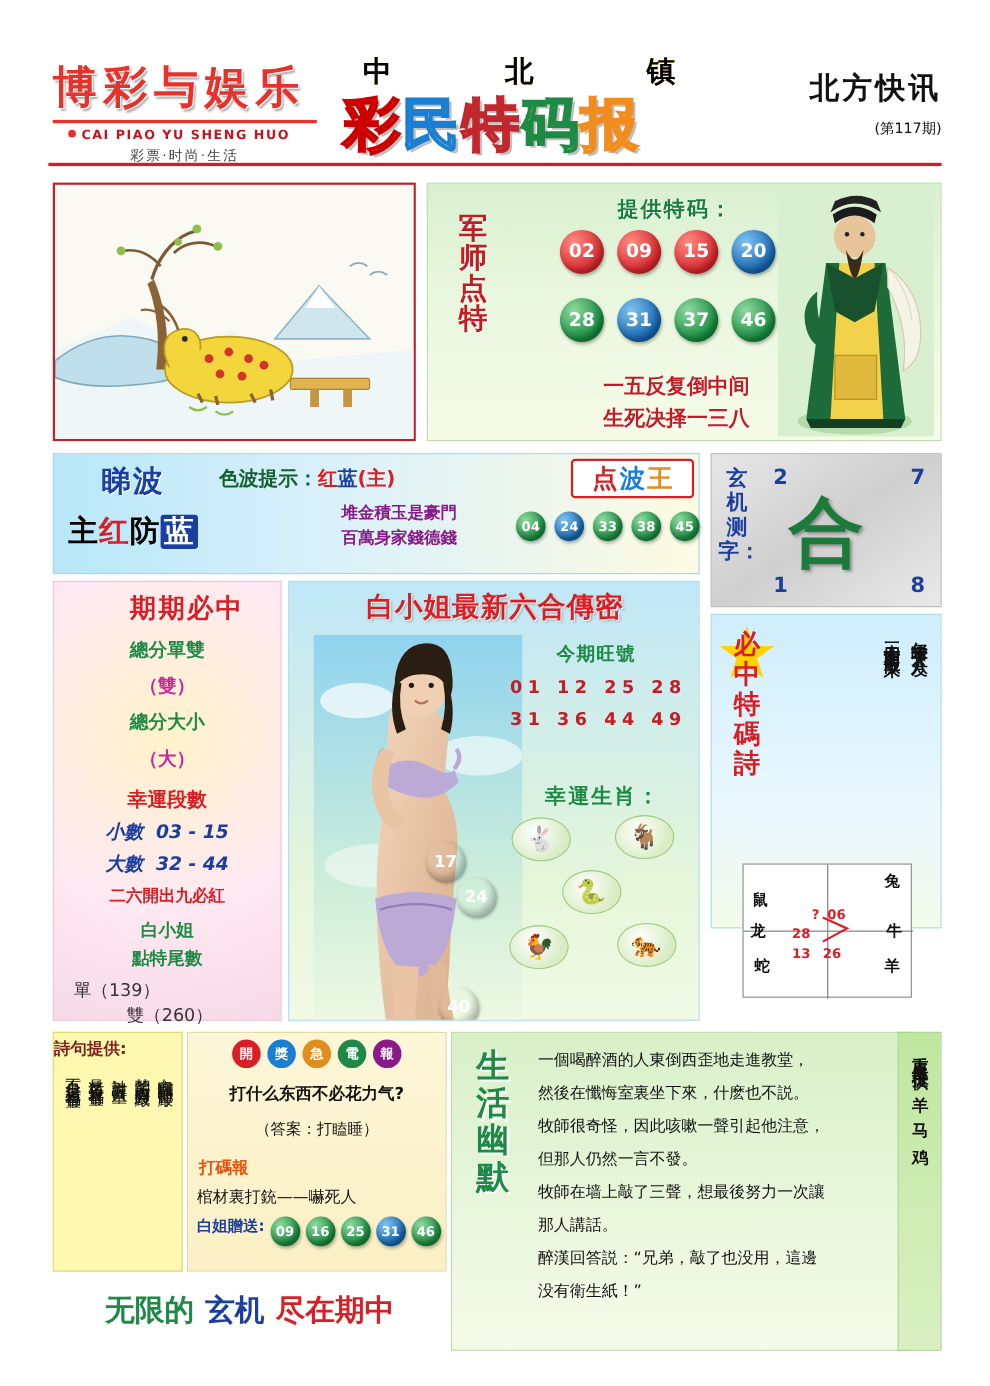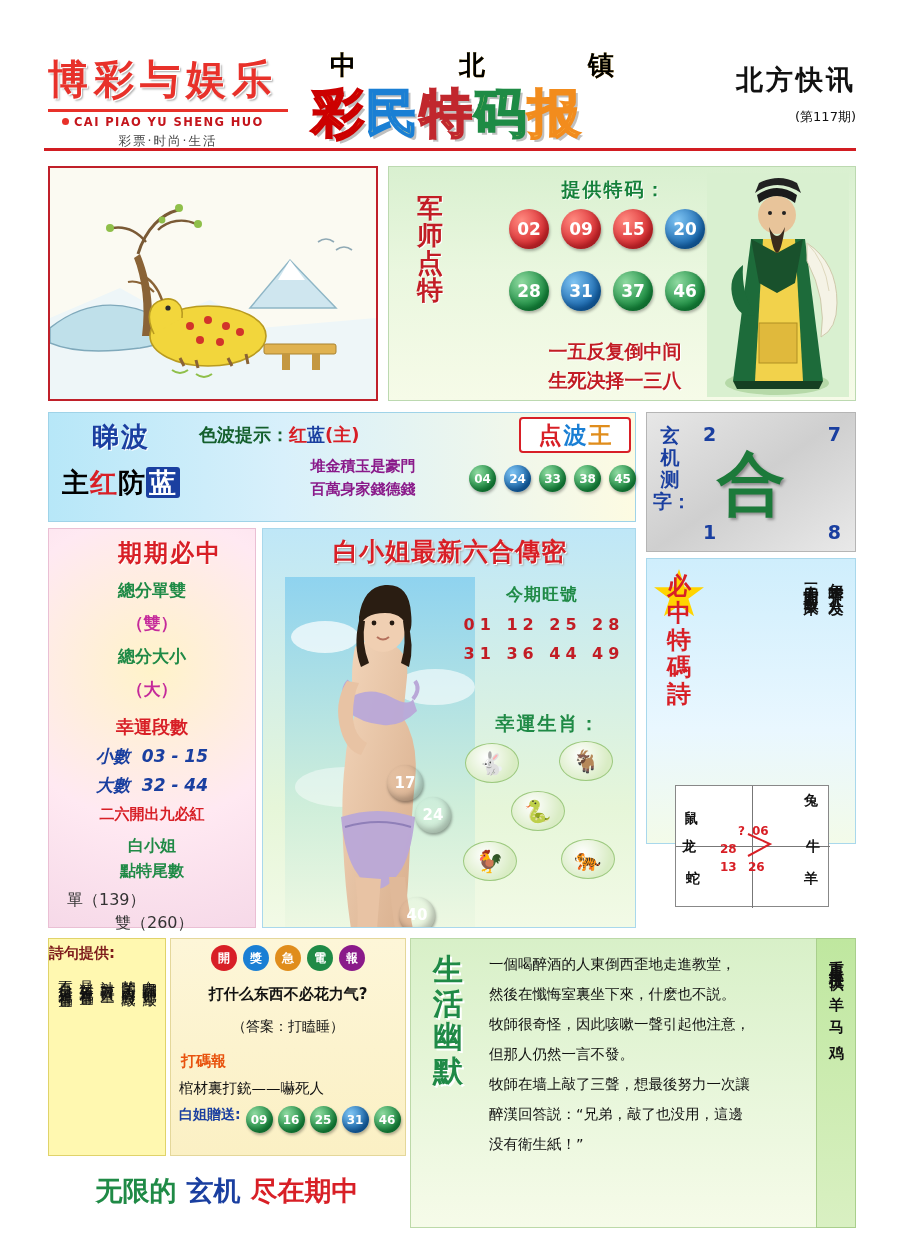--- a/index.html
+++ b/index.html
@@ -562,20 +562,21 @@
   </div>
 
   <div class="bot-green">
     <div class="bg-label">生活幽默</div>
     <div class="bg-body">
       <div>一個喝醉酒的人東倒西歪地走進教堂，</div>
       <div>然後在懺悔室裏坐下來，什麽也不説。</div>
       <div>牧師很奇怪，因此咳嗽一聲引起他注意，</div>
       <div>但那人仍然一言不發。</div>
       <div>牧師在墙上敲了三聲，想最後努力一次讓</div>
+      <div>那人講話。</div>
       <div>醉漢回答説：“兄弟，敲了也没用，這邊</div>
       <div>没有衛生紙！”</div>
     </div>
   </div>
 
   <div class="bot-right">
     <span class="br-col">重点生肖提供：羊 马 鸡</span>
   </div>
 
   <div class="bot-slogan">

